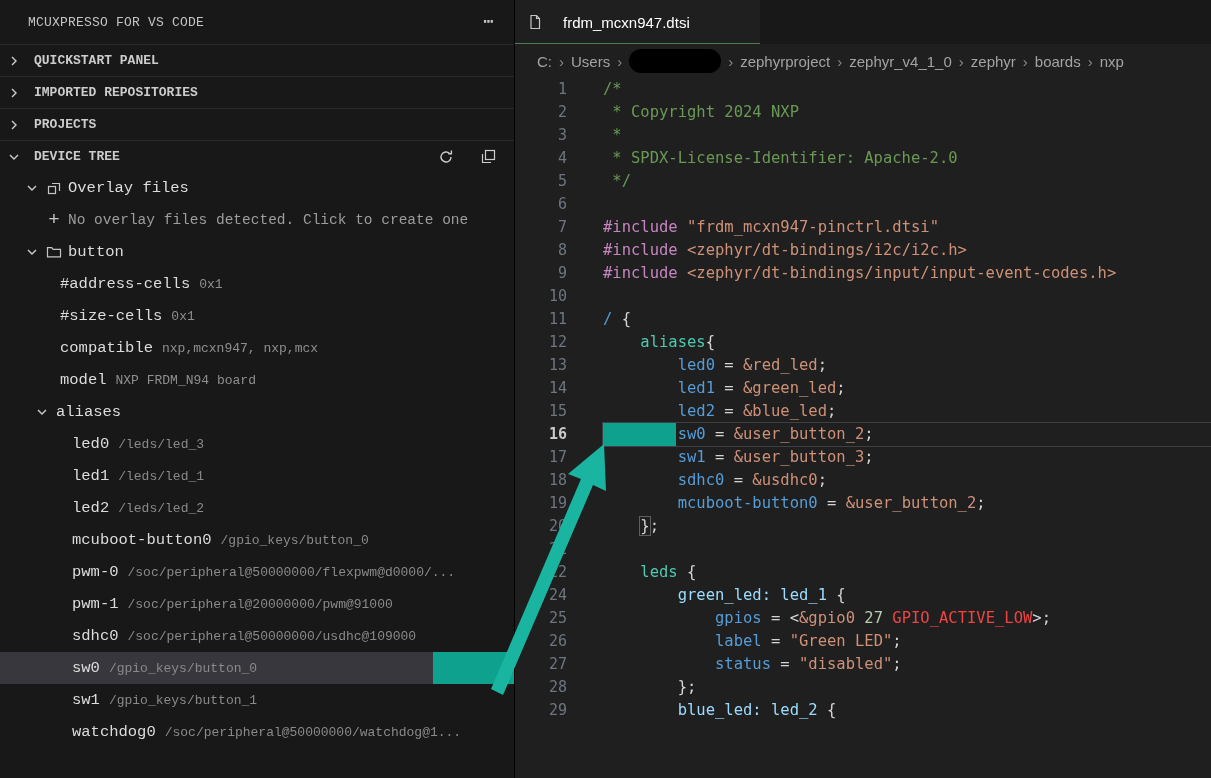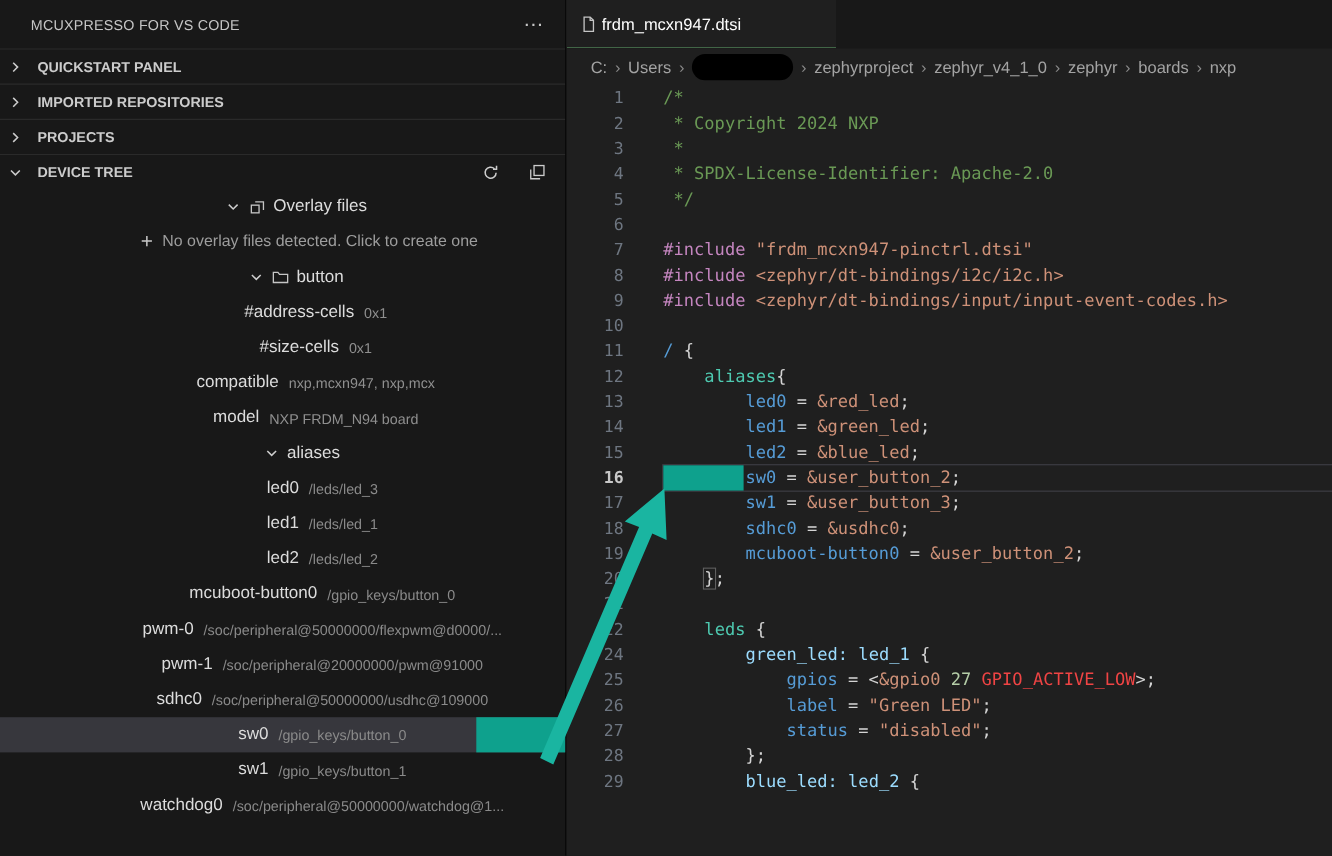--- a/index.html
+++ b/index.html
@@ -6,50 +6,50 @@
   html,body { margin:0; padding:0; }
   body {
     width:1211px; height:778px; overflow:hidden;
     background:#1f1f1f; color:#cccccc;
     font-family:"Liberation Sans", sans-serif;
     position:relative;
   }
   .page { position:relative; width:1211px; height:778px; display:flex; }
 
   
-  .sidebar { width:515px; flex-shrink:0; background:#181818; border-right:1px solid #000; overflow:hidden; }
+  .sidebar { width:515px; flex-shrink:0; background:#181818; border-right:1px solid #000; overflow:hidden;font-family:Liberation Mono, monospace; }
   .side-title { height:44px; display:flex; align-items:center; padding:0 18px 0 28px; }
   .side-title .ttl { flex:1; font-size:13px; color:#c5c5c5; letter-spacing:.2px; }
   .ellipsis { font-size:18px; color:#c5c5c5; letter-spacing:2px; line-height:10px; cursor:pointer; }
 
   .section { height:32px; display:flex; align-items:center; gap:12px; padding:0 18px 0 6px;
              border-top:1px solid rgba(255,255,255,.08); font-size:13px; font-weight:700; color:#cccccc; cursor:pointer; }
   .section .grow { flex:1; }
   .section .act { margin-left:14px; display:flex; align-items:center; }
 
   .icon16 { width:16px; height:16px; flex-shrink:0; display:inline-block; }
 
-  .tree-row { height:32px; display:flex; align-items:center; font-size:15px; color:#d7d7d7; position:relative; cursor:pointer; white-space:nowrap;justify-content:center; }
+  .tree-row { height:32px; display:flex; align-items:center; font-size:15px; color:#d7d7d7; position:relative; cursor:pointer; white-space:nowrap; }
   .tree-row .gap { width:6px; flex-shrink:0; }
   .tree-row.lvl1 { padding-left:24px; }
   .tree-row.info { padding-left:46px; color:#9d9d9d; font-size:14.5px; }
   .tree-row.propr { padding-left:60px; }
   .tree-row.aliasr { padding-left:34px; }
   .tree-row.item { padding-left:72px; }
   .tree-row .name { color:#dcdcdc; font-size:15.5px; }
   .tree-row .val  { color:#8f8f8f; font-size:13px; margin-left:9px; }
   .tree-row .path { color:#8a8a8a; font-size:13px; margin-left:9px; }
   .tree-row.selected { background:#37373d; }
   .sel-block { position:absolute; right:0; top:0; width:81px; height:100%; background:#0EA18D; }
   .plus { font-size:19px; color:#c5c5c5; width:16px; text-align:center; line-height:16px; }
 
   
   .editor { flex:1; min-width:0; display:flex; flex-direction:column; background:#1f1f1f; }
   .tabbar { height:44px; background:#181818; display:flex; flex-shrink:0; }
-  .tab { width:245px; background:#1f1f1f; display:flex; align-items:center; gap:4px; padding:0 12px;
+  .tab { width:245px; background:#1f1f1f; display:flex; align-items:center; gap:20px; padding:0 12px;
          font-size:15px; color:#ffffff; box-shadow: inset 0 -1px 0 #4e7d54; cursor:pointer; }
   .breadcrumb { height:34px; flex-shrink:0; display:flex; align-items:center; gap:7px; padding-left:22px;
                 font-size:15px; color:#a3a3a3; white-space:nowrap; overflow:hidden; }
   .crumb { cursor:pointer; }
   .crumb-sep { color:#8a8a8a; font-size:15px; }
   .redact { width:92px; height:24px; background:#000; border-radius:13px; flex-shrink:0; }
 
   .code { font-family:"DejaVu Sans Mono","Liberation Mono",monospace; font-size:15.5px; }
   .line { display:flex; height:23px; line-height:23px; white-space:pre; }
   .ln { width:52px; flex-shrink:0; text-align:right; color:#6e7681; font-size:15px; }

